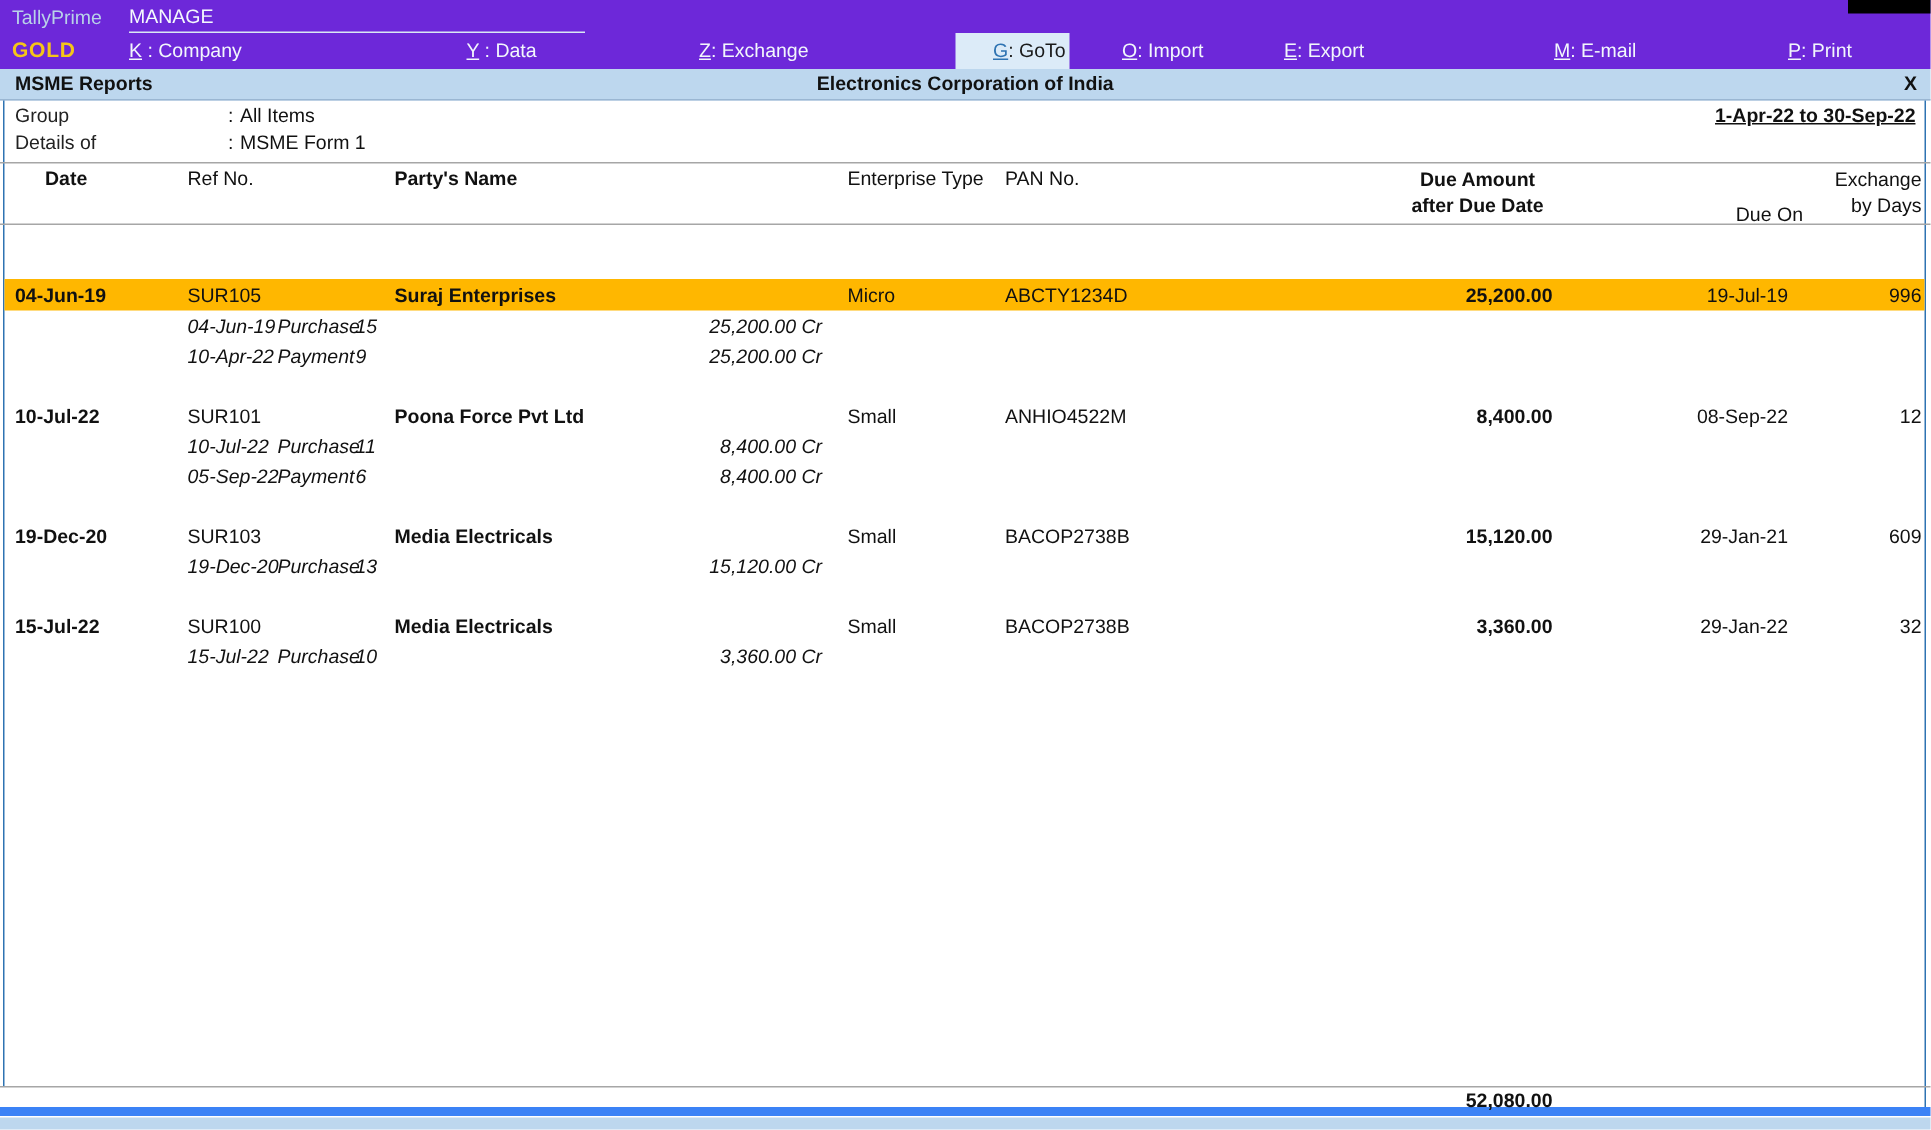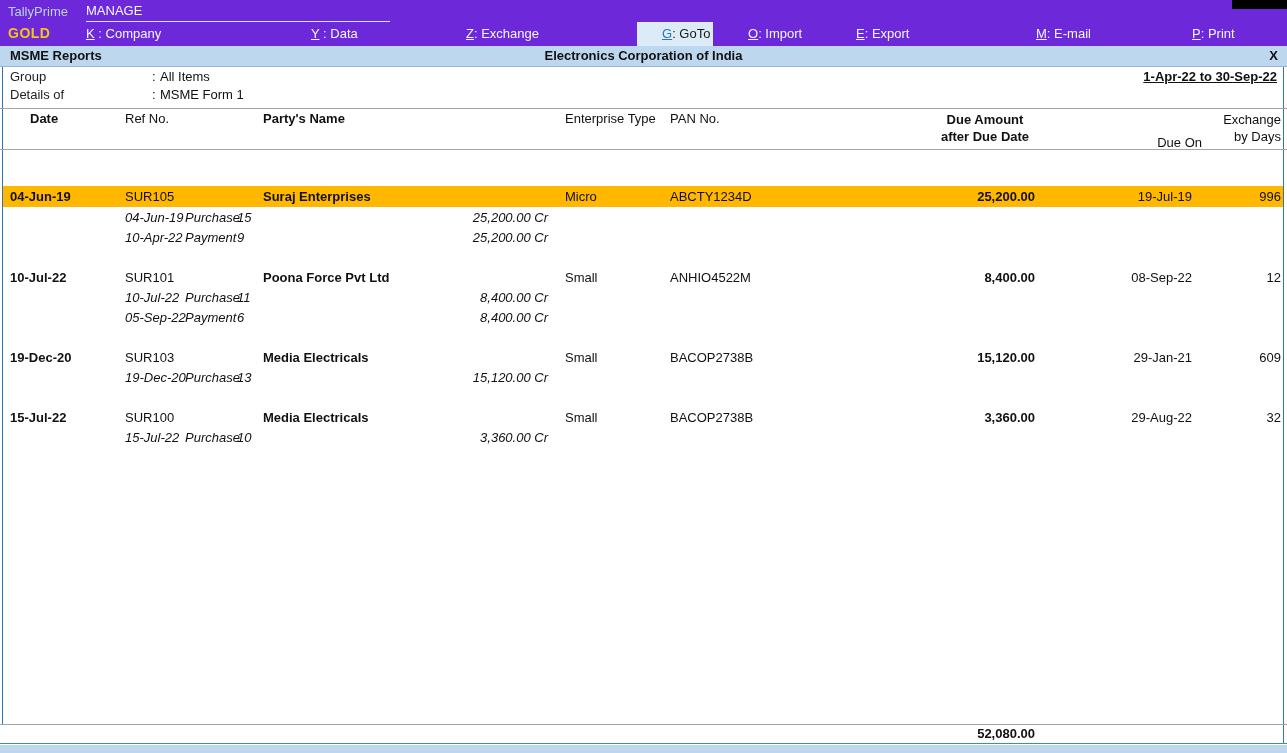--- a/index.html
+++ b/index.html
@@ -73,21 +73,21 @@
   .c-dueon { right:91px; }
   .c-over  { right:2px; }
   .c-vdate { left:122px; }
   .c-vtype { left:182px; }
   .c-vnum  { left:234px; }
   .c-vamt  { right:735px; }
 
   
   .total-row {
     position:absolute; left:0; right:0; top:724px; height:20px;
-    border-top:1px solid #a6a6a6; border-bottom:1px solid #3b82f6; line-height:18px;
+    border-top:1px solid #a6a6a6; border-bottom:6px solid #3b82f6; line-height:18px;
   }
   .total-amount { position:absolute; right:252px; font-weight:bold; }
 
   
   .bottom-strip { position:absolute; left:0; top:745px; width:1287px; height:8px; background:#bdd7ee; }
 </style>
 </head>
 <body>
 
 <div class="topbar">
@@ -224,21 +224,21 @@
   <span class="cell c-vamt">15,120.00 Cr</span>
 </div>
 
 <div class="row" style="top:407px">
   <span class="cell c-date">15-Jul-22</span>
   <span class="cell c-ref">SUR100</span>
   <span class="cell c-party">Media Electricals</span>
   <span class="cell c-type">Small</span>
   <span class="cell c-pan">BACOP2738B</span>
   <span class="cell c-due">3,360.00</span>
-  <span class="cell c-dueon">29-Aug-22</span>
+  <span class="cell c-dueon">29-Jan-22</span>
   <span class="cell c-over">32</span>
 </div>
 <div class="subrow" style="top:428px">
   <span class="cell c-vdate">15-Jul-22</span>
   <span class="cell c-vtype">Purchase</span>
   <span class="cell c-vnum">10</span>
   <span class="cell c-vamt">3,360.00 Cr</span>
 </div>
 
 <div class="total-row">

